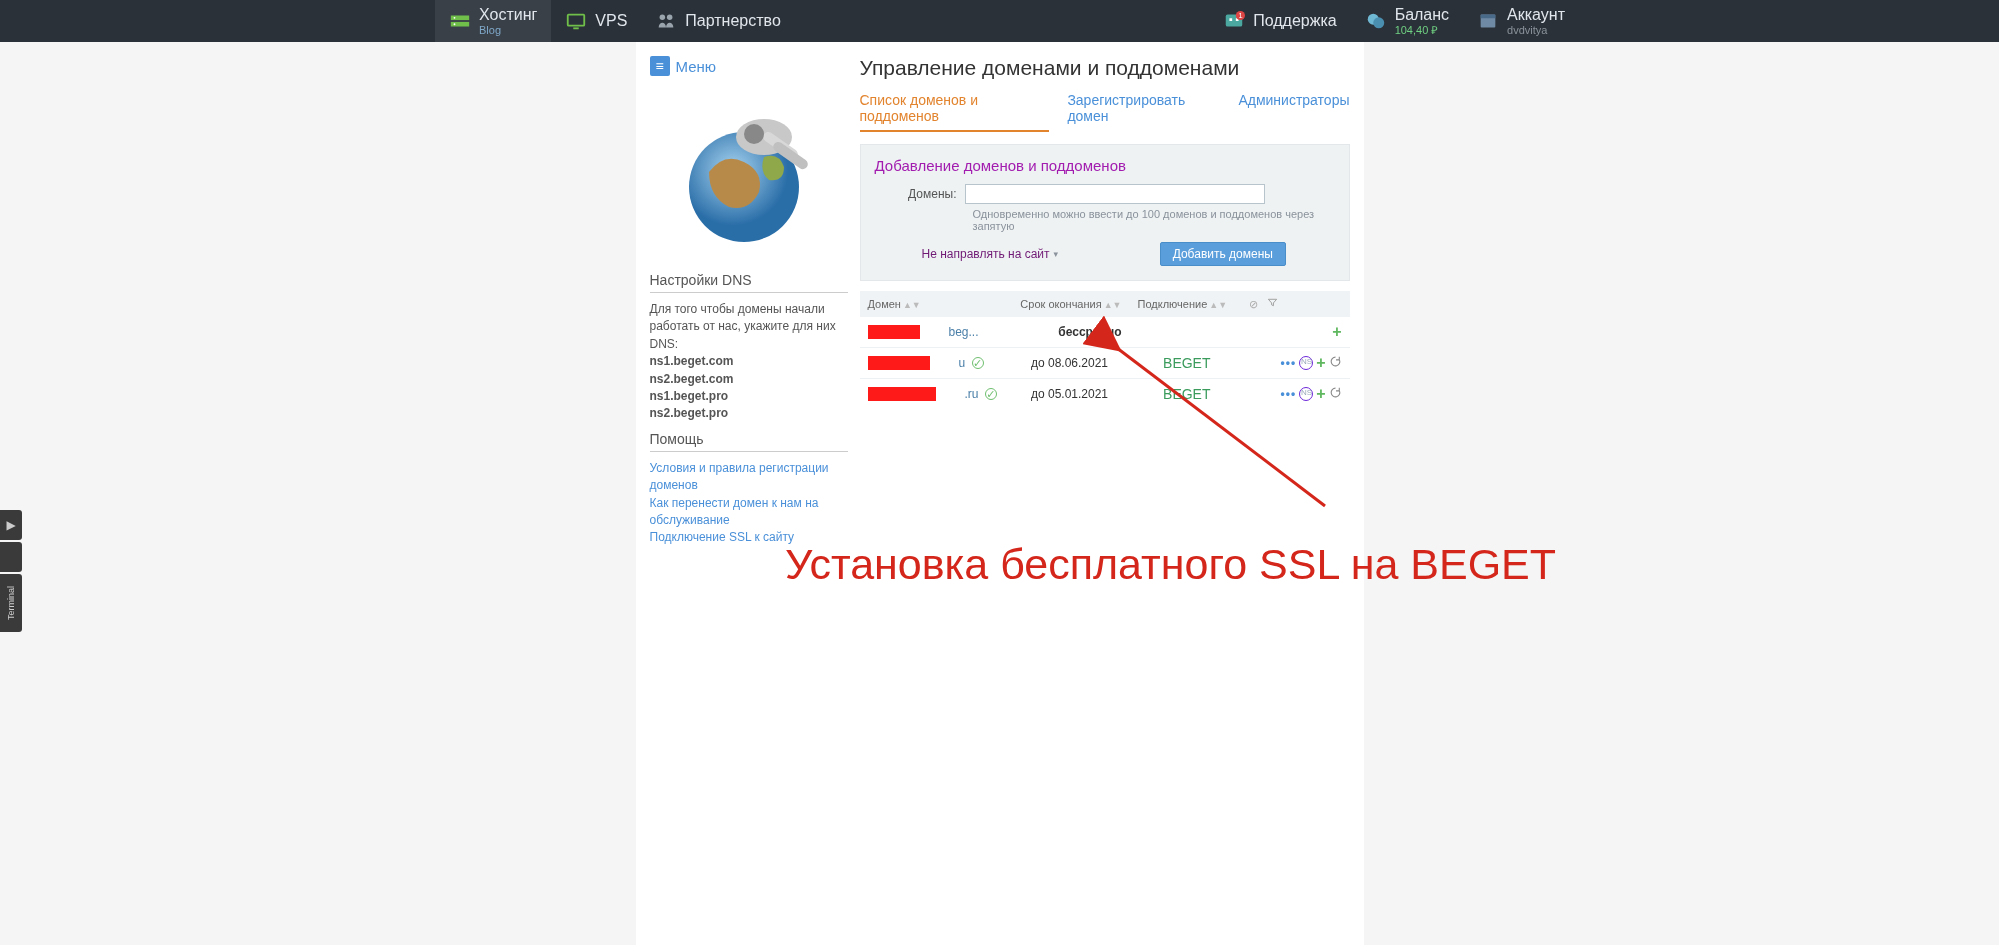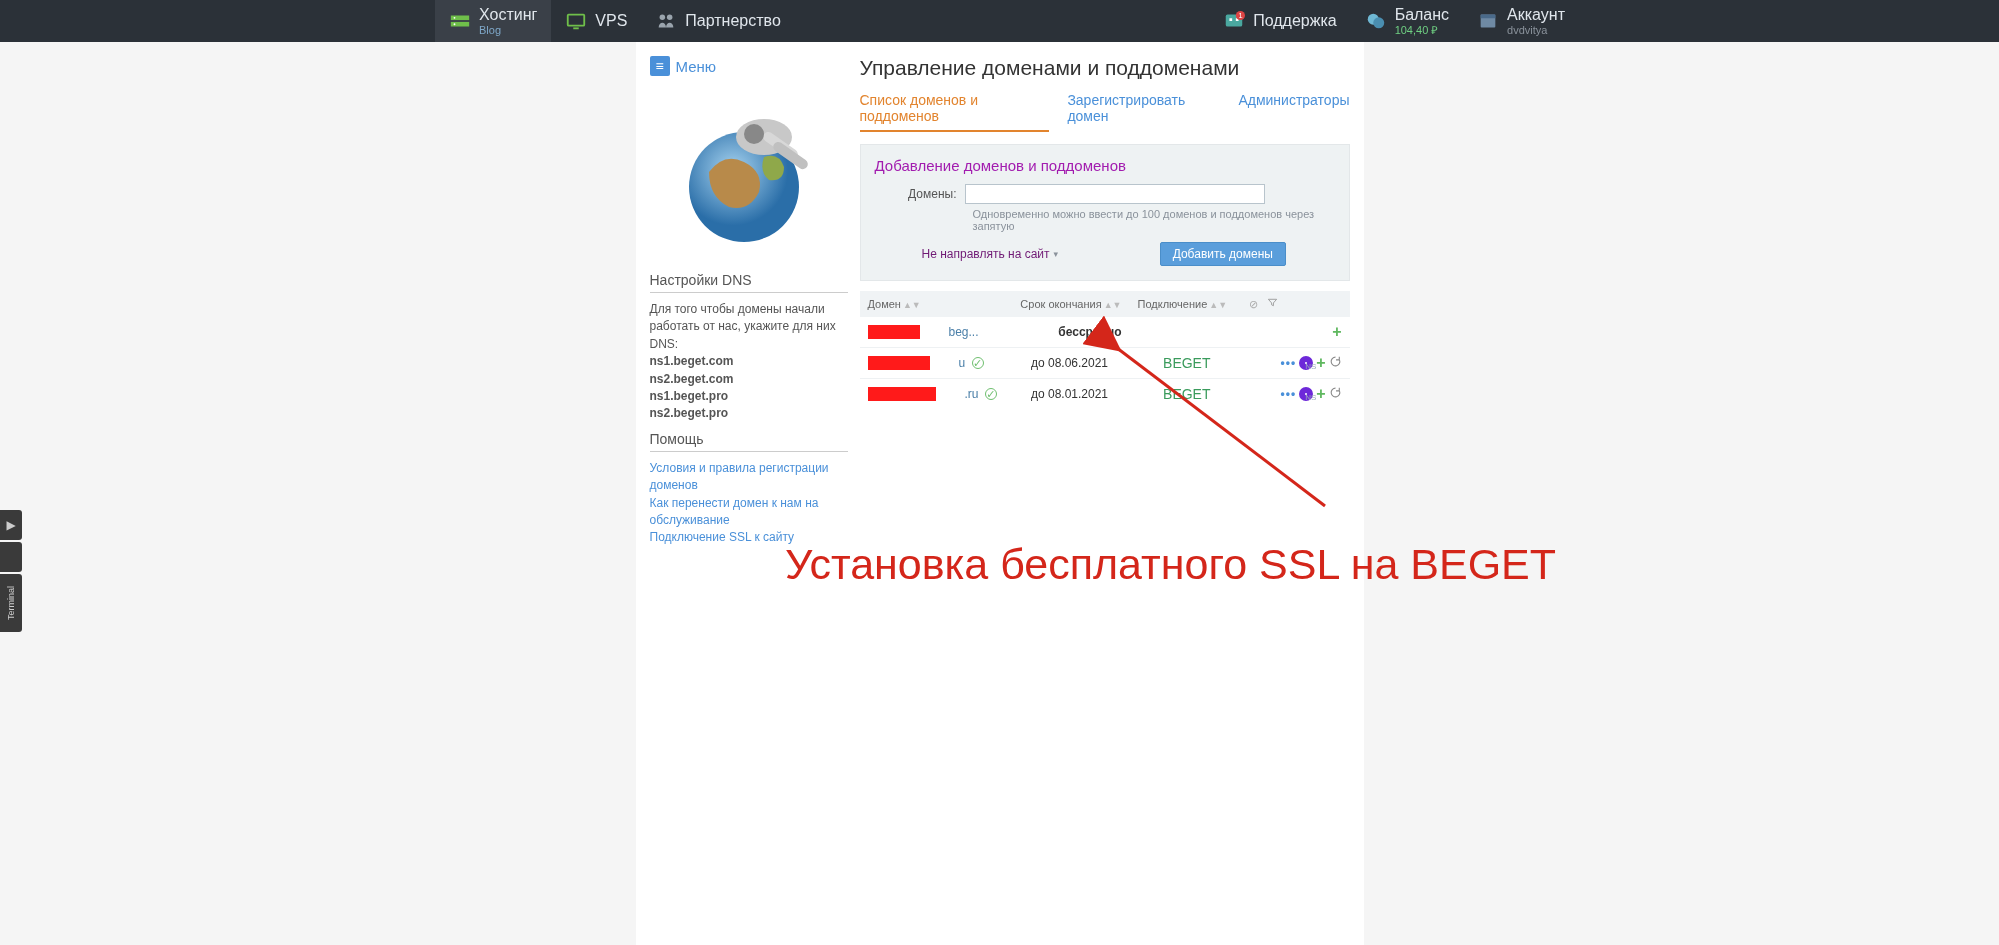--- a/index.html
+++ b/index.html
@@ -59,21 +59,21 @@
 .domain-table th .sort { color:#bbb; font-size:9px; margin-left:2px;}
 .domain-table td { padding:6px 8px; border-top:1px solid #eef1f3; vertical-align:middle;}
 .domain-table tr:first-child td { border-top:none;}
 .redbar { display:inline-block; height:14px; background:#ff1a1a; vertical-align:middle;}
 .dom-text { color:#4a7fa8;padding-left:29px; }
 .check-ico { color:#6fbf6f; font-size:11px; border:1px solid #6fbf6f; border-radius:50%; width:12px; height:12px; display:inline-flex; align-items:center; justify-content:center; margin-left:3px;}
 .reg { color:#3a9b5c; font-size:14px;margin-left:9px;}
 .row-actions { text-align:right; white-space:nowrap;}
 .row-actions span { display:inline-block; margin-left:3px; cursor:pointer; vertical-align:middle;}
 .act-dots { color:#4a90d9; letter-spacing:1px; font-weight:bold;}
-.act-box { width:14px; height:14px; border:6px solid #6d28d9; border-radius:7px; display:inline-flex; align-items:center; justify-content:center; color:#9ab; font-size:8px;}
+.act-box { width:14px; height:14px; border:1px solid #6d28d9; border-radius:7px; display:inline-flex; align-items:center; justify-content:center; color:#9ab; font-size:8px;}
 .act-plus { color:#5fb85f; font-size:16px; font-weight:bold;}
 .act-refresh svg { width:13px; height:13px; }
 .th-icons { text-align:right; padding-right:10px;}
 .th-icons span { margin-left:6px; color:#aaa; cursor:pointer;}
 
 
 .anno-text { position:absolute; left:785px; top:540px; color:#d4261a; font-size:43px; font-weight:normal; white-space:nowrap; }
 .anno-arrow { position:absolute; left:1105px; top:336px; pointer-events:none; }
 .anno-arrow svg { overflow:visible; }
 
@@ -268,21 +268,21 @@
                 <td><span class="redbar" style="width:62px"></span><span class="dom-text">u</span> <span class="check-ico">✓</span></td>
                 <td style="text-align: center;">до 08.06.2021</td>
                 <td style="text-align: center;"><span class="reg">BEGET</span></td>
                 <td class="row-actions"><span class="act-dots">•••</span><span class="act-box">NS</span><span class="act-plus">+</span><span class="act-refresh"><svg viewBox="0 0 24 24">
                       <path d="M12 4a8 8 0 1 0 7.4 5" fill="none" stroke="#888" stroke-width="2"></path>
                       <path d="M19 3v6h-6" fill="none" stroke="#888" stroke-width="2"></path>
                     </svg></span></td>
               </tr>
               <tr>
                 <td><span class="redbar" style="width:68px"></span><span class="dom-text">.ru</span> <span class="check-ico">✓</span></td>
-                <td style="text-align: center;">до 08.01.2021</td>
+                <td style="text-align: center;">до 05.01.2021</td>
                 <td style="text-align: center;"><span class="reg">BEGET</span></td>
                 <td class="row-actions"><span class="act-dots">•••</span><span class="act-box">NS</span><span class="act-plus">+</span><span class="act-refresh"><svg viewBox="0 0 24 24">
                       <path d="M12 4a8 8 0 1 0 7.4 5" fill="none" stroke="#888" stroke-width="2"></path>
                       <path d="M19 3v6h-6" fill="none" stroke="#888" stroke-width="2"></path>
                     </svg></span></td>
               </tr>
             </tbody>
       </table>
     </div>
   </div>

